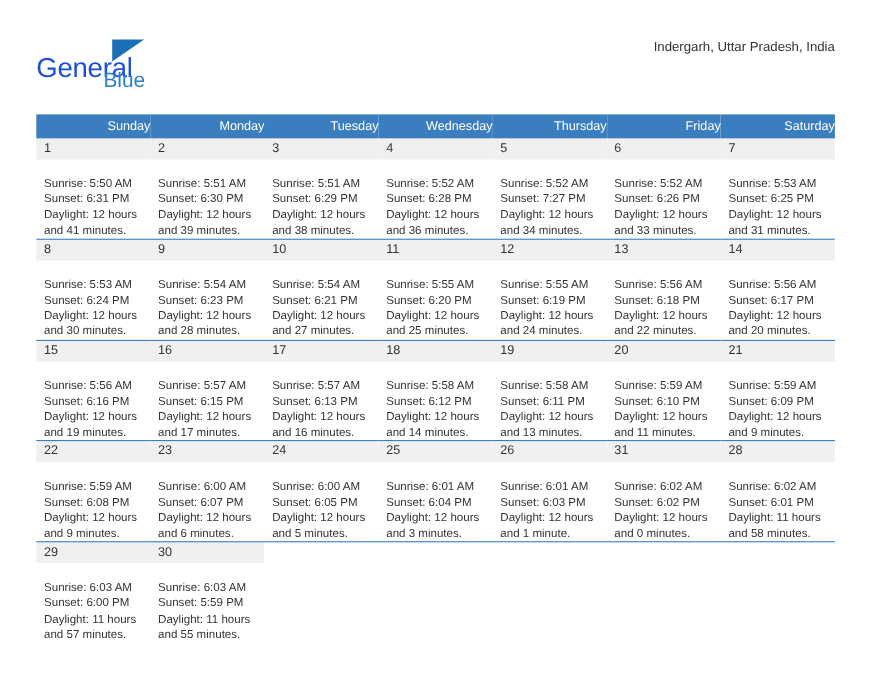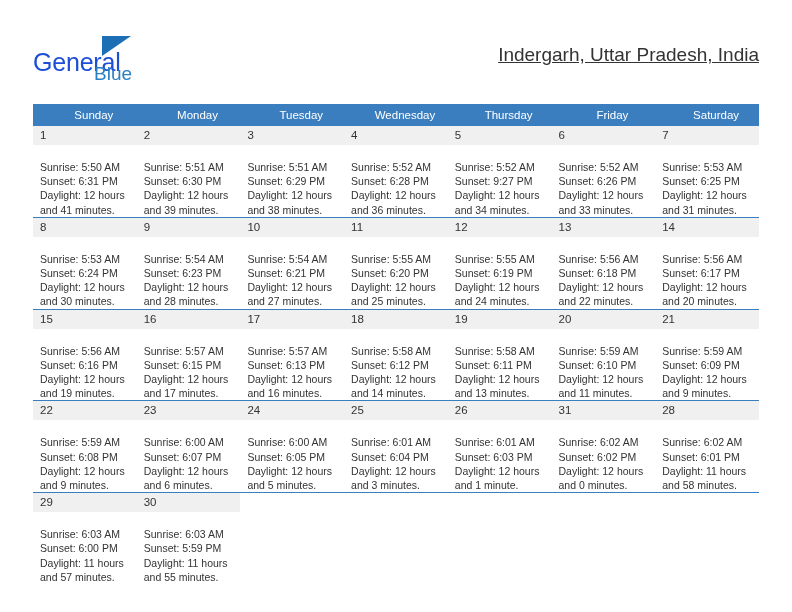--- a/index.html
+++ b/index.html
@@ -67,43 +67,42 @@
     top: 0;
     text-align: right;
   }
   .cal-title {
     font-size: 27px;
     color: #333333;
     line-height: 34px;
     white-space: nowrap;
   }
   .cal-subtitle {
-    font-size: 19px;
+    font-size: 12px;
     color: #333333;
     line-height: 22px;
-    margin-top: 16px;
+    margin-top: 3px;
     white-space: nowrap;
-    text-decoration: underline;
   }
 
   
   .calendar {
     position: absolute;
     left: 33px;
     top: 104px;
     width: 726px;
     border-collapse: collapse;
     table-layout: fixed;
   }
   .calendar th {
     background: #3a7ebf;
     color: #ffffff;
     font-weight: normal;
     font-size: 11.5px;
-    text-align: center;
+    text-align: right;
     padding: 5px 0 5px 18px;
     height: 21px;
     border: none;
   }
   .week-row td {
     vertical-align: top;
     padding: 0;
     border: none;
     border-top: 1px solid #3a7ebf;
     height: 90px;
@@ -196,21 +195,21 @@
               <div>Sunrise: 5:52 AM</div>
               <div>Sunset: 6:28 PM</div>
               <div>Daylight: 12 hours</div>
               <div>and 36 minutes.</div>
             </div>
           </td>
           <td>
             <div class="daynum">5</div>
             <div class="details">
               <div>Sunrise: 5:52 AM</div>
-              <div>Sunset: 9:27 PM</div>
+              <div>Sunset: 7:27 PM</div>
               <div>Daylight: 12 hours</div>
               <div>and 34 minutes.</div>
             </div>
           </td>
           <td>
             <div class="daynum">6</div>
             <div class="details">
               <div>Sunrise: 5:52 AM</div>
               <div>Sunset: 6:26 PM</div>
               <div>Daylight: 12 hours</div>

